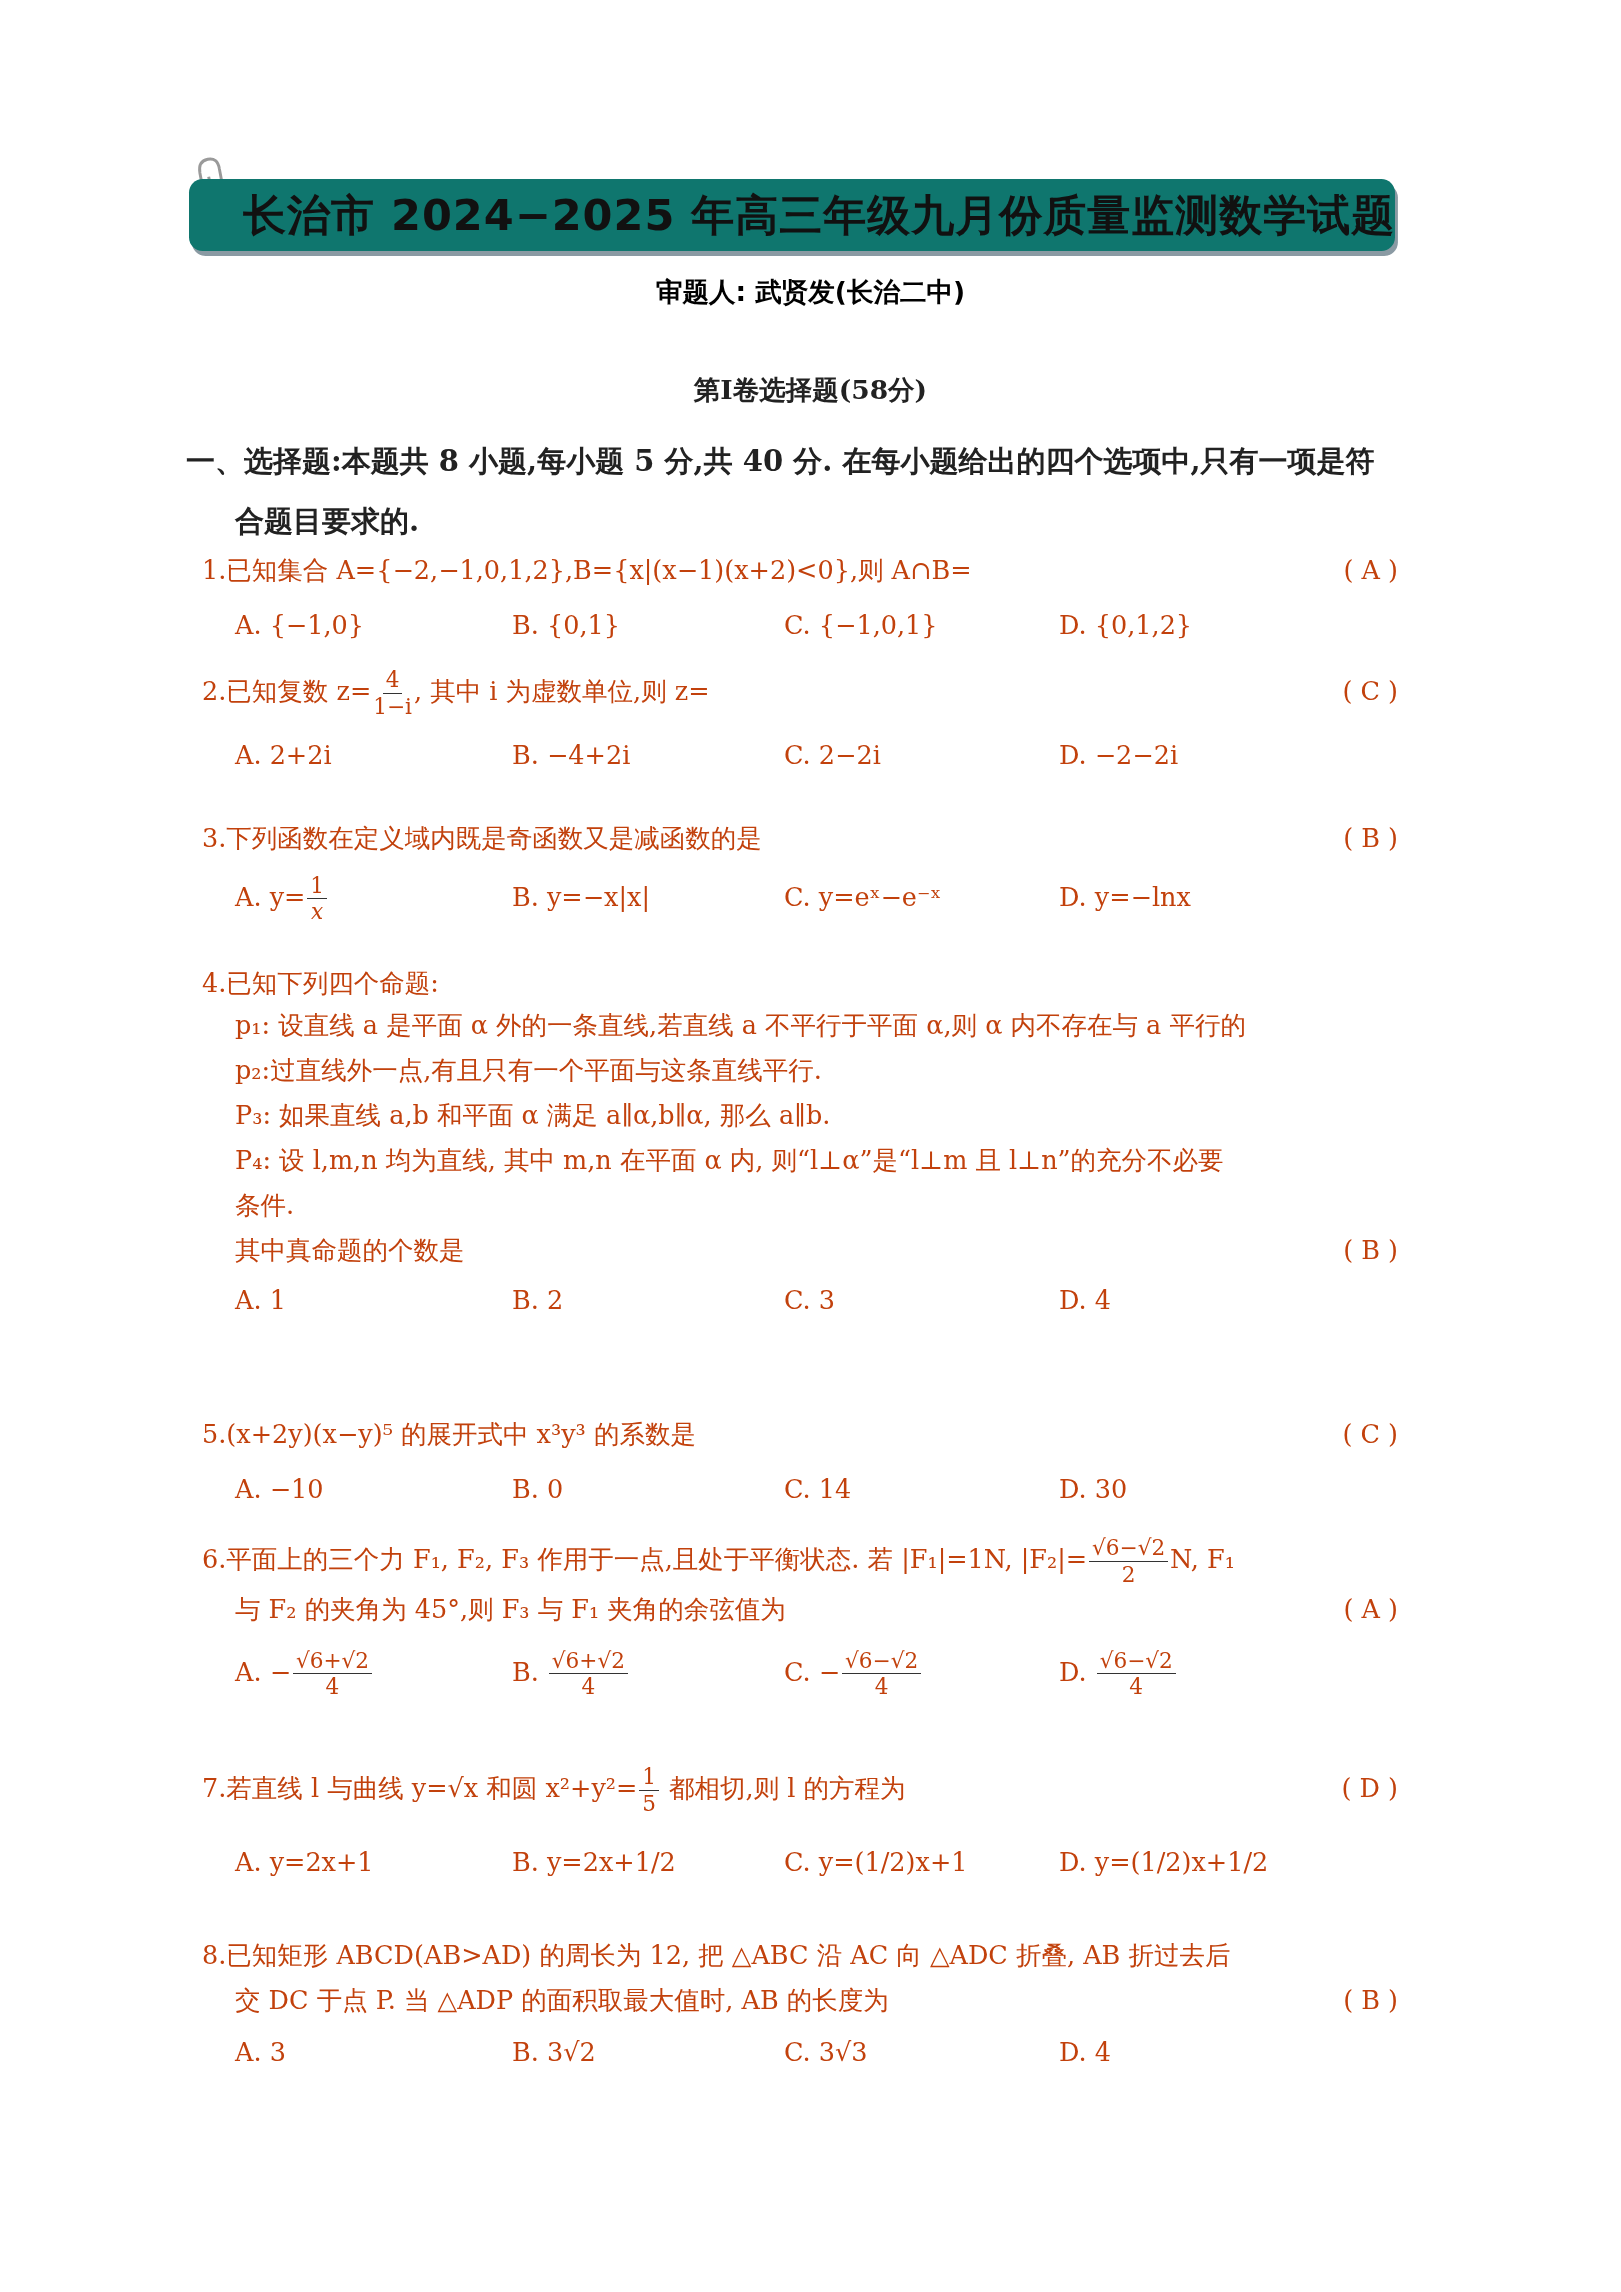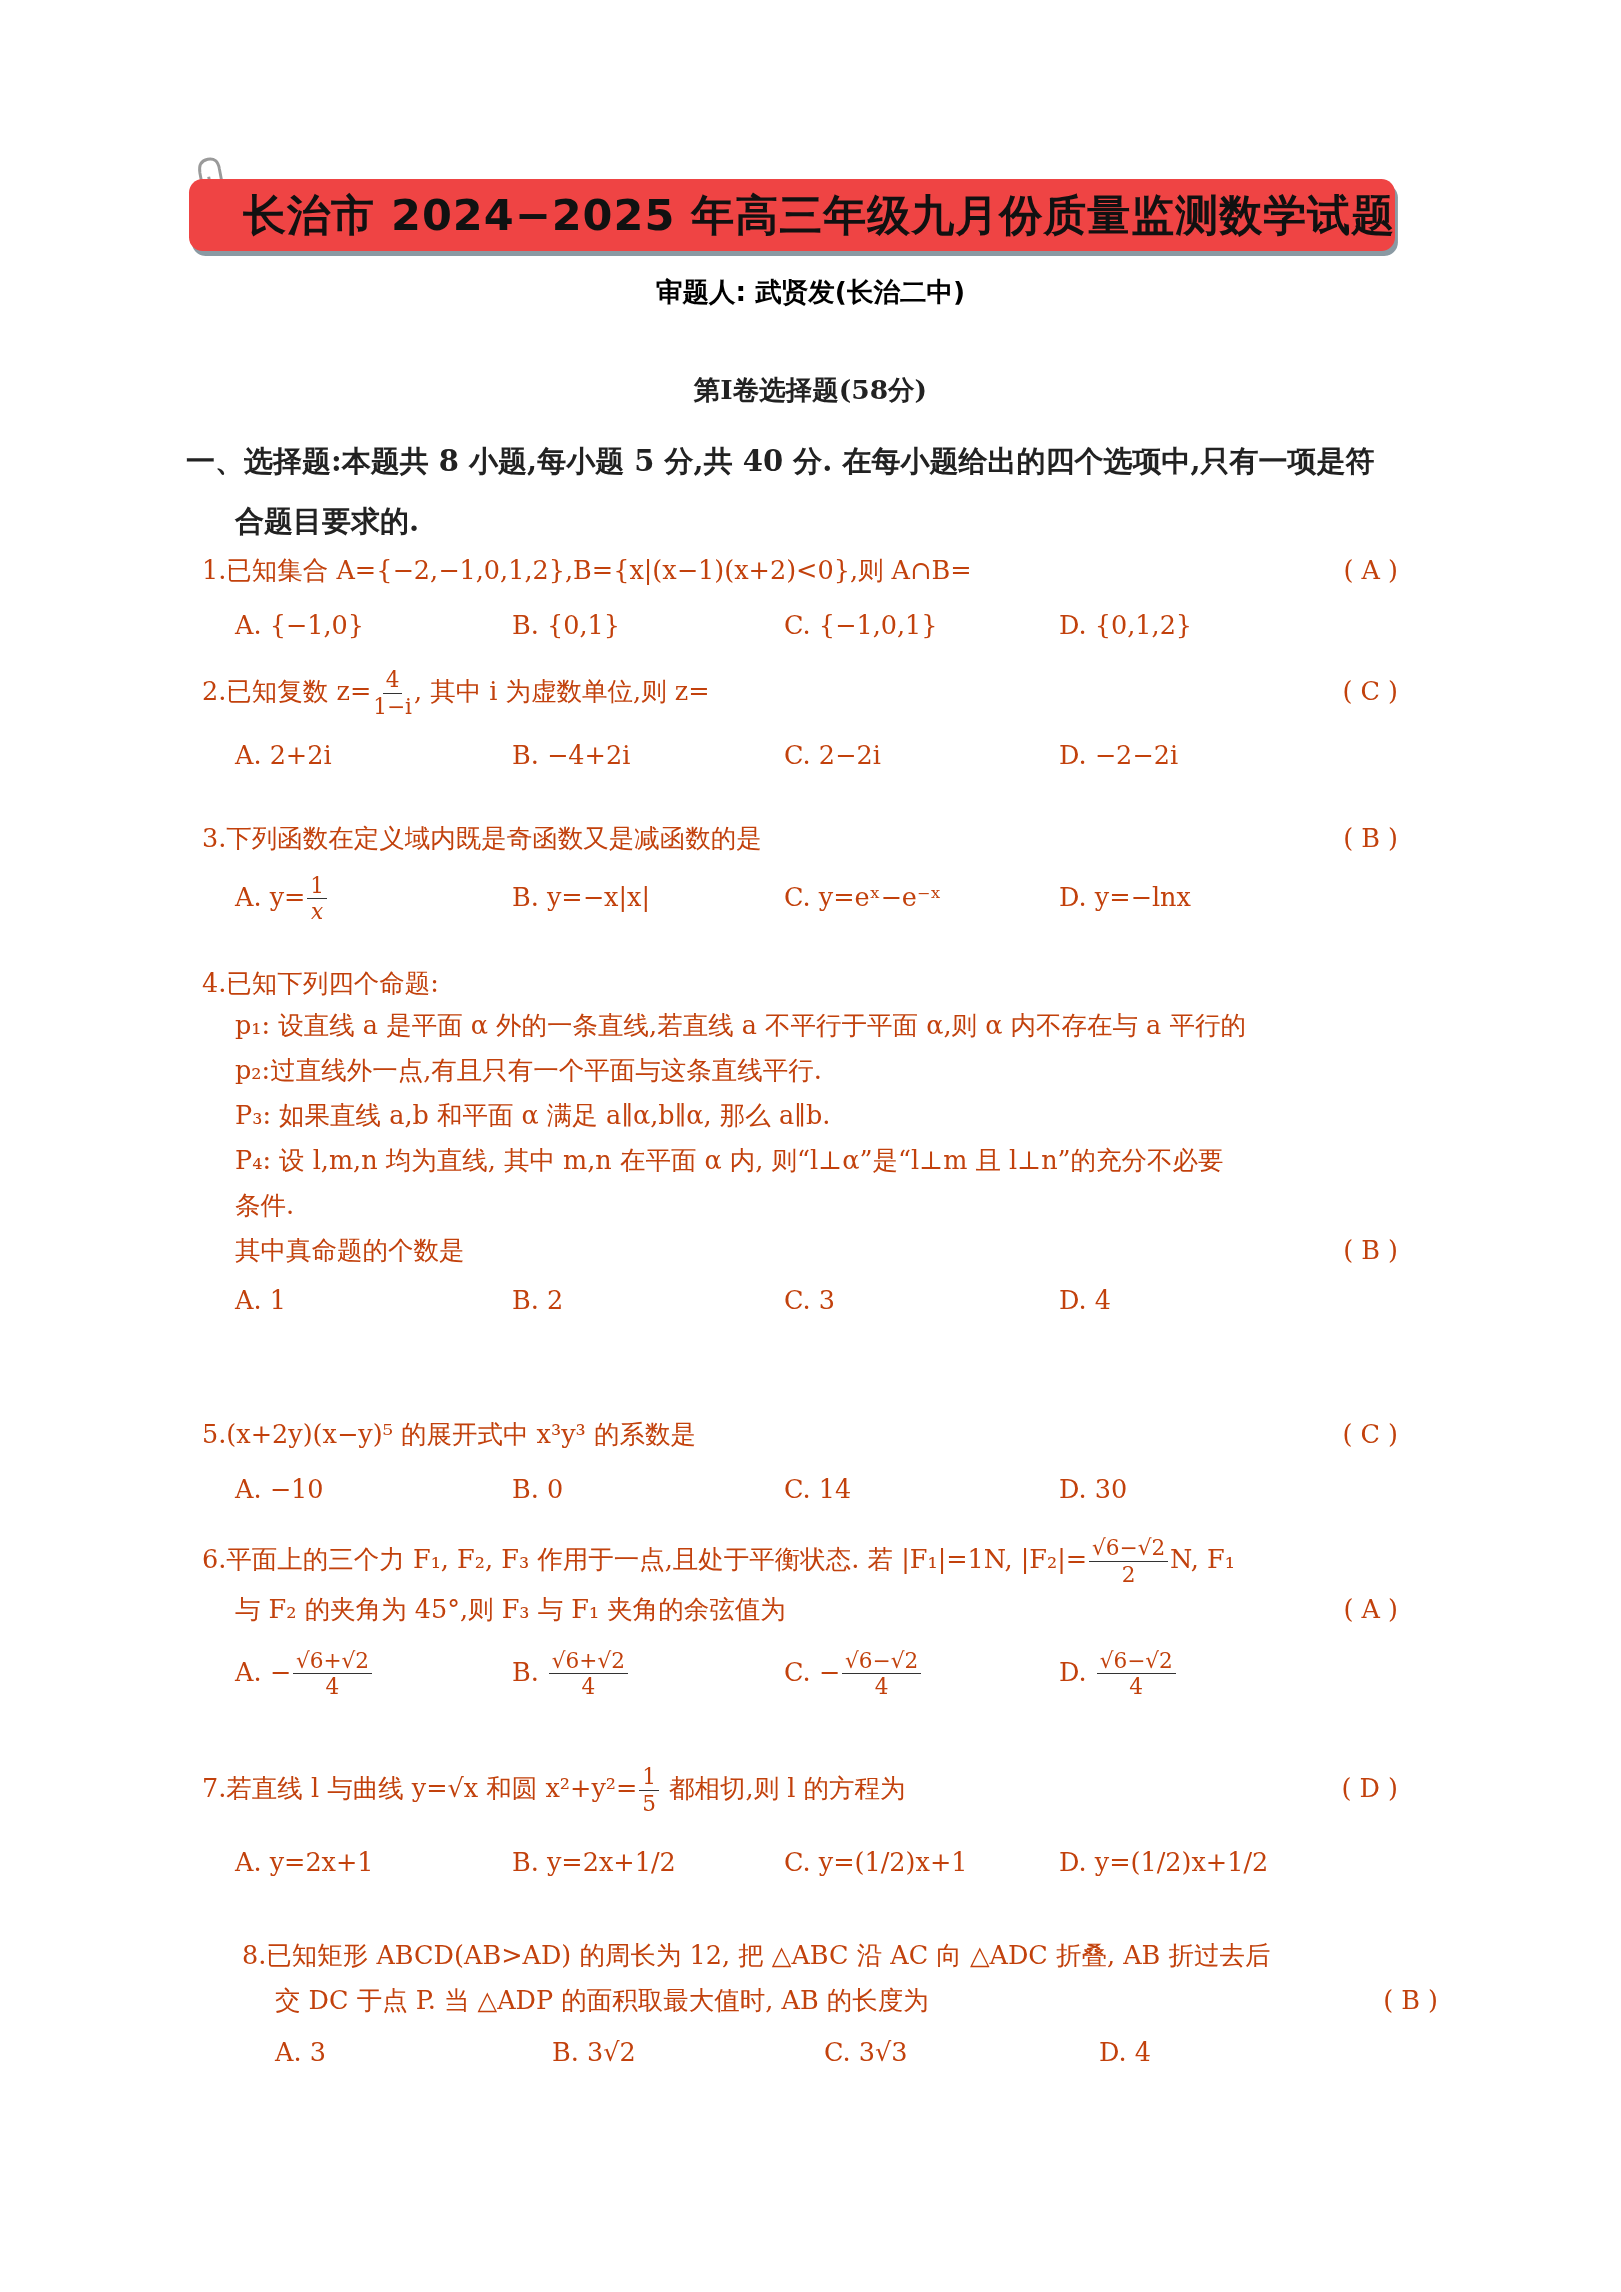--- a/index.html
+++ b/index.html
@@ -2,21 +2,21 @@
 <html><head>
 <meta charset="utf-8">
 <style>
   html, body { margin: 0; padding: 0; background: #ffffff; }
   body { width: 1621px; height: 2293px; position: relative; overflow: hidden;
          font-family: "DejaVu Serif", "Liberation Serif", serif; color: #2a2a2a; }
   .page { position: absolute; left: 0; top: 0; width: 1621px; height: 2293px; }
 
   
   .banner { position: absolute; left: 189px; top: 179px; width: 1206px; height: 72px;
-            background: #ef4444; border-radius: 13.7px;
+            background: #0f766e; border-radius: 13.7px;
             box-shadow: 2.9px 4.9px 0 #8a9aa3; }
   .banner-title { position: absolute; left: 54px; top: 0; height: 72px; line-height: 72px;
                   font-family: "DejaVu Sans", "Liberation Sans", sans-serif; font-weight: bold;
                   font-size: 43px; color: #111; letter-spacing: 1px; white-space: nowrap; }
   .clip { position: absolute; left: 196px; top: 155px; width: 39px; height: 69px; }
 
   .reviewer, .authors { position: absolute; left: 0; width: 1621px; text-align: center;
               color: #000000; font-family: "DejaVu Sans", "Liberation Sans", sans-serif;
               font-weight: bold; font-size: 26.5px; white-space: nowrap; }
   .reviewer { top: 274px; }
@@ -160,21 +160,21 @@
           <span>5</span>
         </span><span> 都相切,则 l 的方程为</span><span class="answer" style="line-height:57px;">( D )</span></div>
     <div class="opts" style="margin-top:15.7px;height:59px;">
       <span class="opt o-a" style="line-height:59px;">A. y=2x+1</span>
       <span class="opt o-b" style="line-height:59px;">B. y=2x+1/2</span>
       <span class="opt o-c" style="line-height:59px;">C. y=(1/2)x+1</span>
       <span class="opt o-d" style="line-height:59px;">D. y=(1/2)x+1/2</span>
     </div>
   </div>
 
-  <div class="q" style="top:1933px;margin-left:40px;">
+  <div class="q" style="top:1933px;">
     <div class="line" style="height:45px;line-height:45px;"><span>8.</span><span>已知矩形 ABCD(AB&gt;AD) 的周长为 12, 把 △ABC 沿 AC 向 △ADC 折叠, AB 折过去后</span></div>
     <div class="line sub" style="height:45px;line-height:45px;"><span>交 DC 于点 P. 当 △ADP 的面积取最大值时, AB 的长度为</span><span class="answer" style="line-height:45px;">( B )</span></div>
     <div class="opts" style="margin-top:7.8px;">
       <span class="opt o-a">A. 3</span>
       <span class="opt o-b">B. 3√2</span>
       <span class="opt o-c">C. 3√3</span>
       <span class="opt o-d">D. 4</span>
     </div>
   </div>
 

